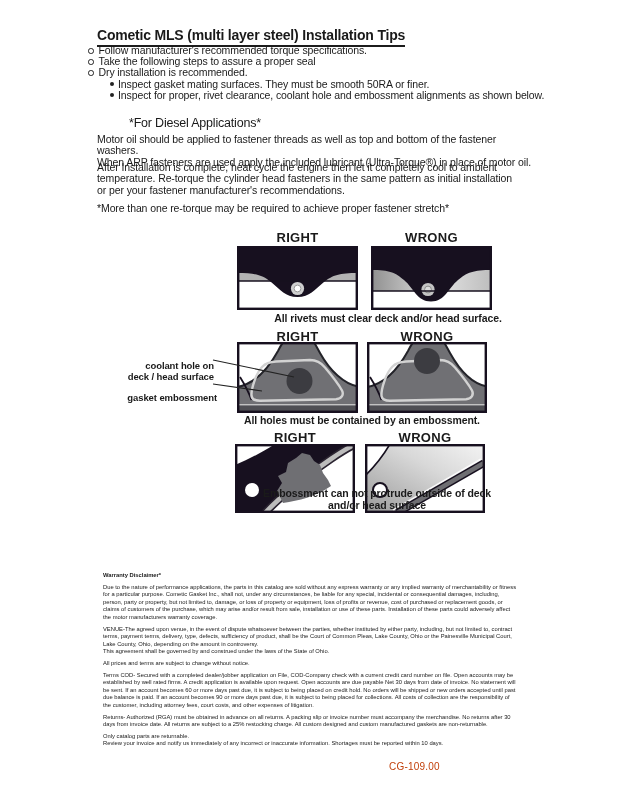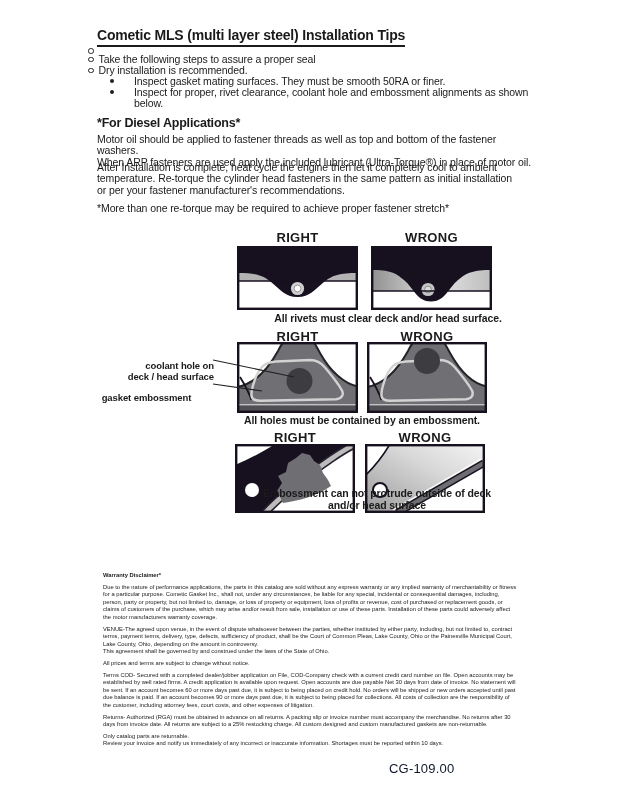--- a/index.html
+++ b/index.html
@@ -2,45 +2,46 @@
 <html><head>
 <meta charset="utf-8">
 <style>
   html,body{margin:0;padding:0;background:#fff;}
   .page{position:relative;width:618px;height:800px;background:#ffffff;overflow:hidden;
         font-family:"Liberation Sans","DejaVu Sans",sans-serif;color:#1a1a1a;}
   .abs{position:absolute;}
   .title{font-weight:bold;font-size:14px;letter-spacing:-0.2px;
          border-bottom:2px solid #1c1c1c;padding-bottom:2px;white-space:nowrap;}
   .b-row{display:flex;align-items:flex-start;font-size:10.5px;line-height:11.2px;letter-spacing:-0.1px;}
-  .b-row.sub{margin-left:22px;gap:16px;}
+  .b-row.sub{margin-left:22px;}
   .ring{width:3.5px;height:3.5px;border:1px solid #222;border-radius:50%;margin:3px 5px 0 0;flex:none;}
   .dot{width:4px;height:4px;background:#222;border-radius:50%;margin:3.2px 4px 0 0;flex:none;}
-  .diesel-h{font-weight:bold;font-size:12.5px;letter-spacing:-0.2px;}
+  .diesel-h{font-weight:normal;font-size:12.5px;letter-spacing:-0.2px;margin-left:32px;}
   .para{font-size:10.5px;line-height:11.3px;letter-spacing:-0.1px;white-space:pre-line;}
   .dg-label{font-weight:bold;font-size:13px;letter-spacing:0.3px;text-align:center;}
   .cap{font-weight:bold;font-size:10.5px;line-height:12px;letter-spacing:-0.1px;white-space:pre-line;text-align:center;}
   .cap.center{text-align:center;}
   .ann{font-weight:bold;font-size:9.5px;line-height:10.5px;text-align:right;white-space:pre-line;letter-spacing:-0.1px;margin-top:16px;}
   .fp{font-size:5.8px;line-height:7.6px;letter-spacing:0;width:414px;}
   .fp p{margin:0 0 4px 0;white-space:pre-line;}
   .fp .fp-h{font-weight:bold;}
-  .docnum{font-size:13px;color:#0f172a;letter-spacing:0.2px;}
+  .docnum{font-size:10px;color:#c2410c;letter-spacing:0.2px;}
   svg{display:block;}
 </style>
 </head>
 <body>
 
 <div class="page">
 
   <div class="abs title" style="left:97px;top:27px;">Cometic MLS (multi layer steel) Installation Tips</div>
 
   <div class="abs" style="left:88px;top:45px;width:470px;">
     <div class="b-row">
         <span class="ring"></span>
+        <span>Follow manufacturer's recommended torque specifications.</span>
       </div>
     <div class="b-row">
         <span class="ring"></span>
         <span>Take the following steps to assure a proper seal</span>
       </div>
     <div class="b-row">
         <span class="ring"></span>
         <span>Dry installation is recommended.</span>
       </div>
     <div class="b-row sub">
@@ -93,21 +94,21 @@
       <rect x="1.2" y="1.2" width="118.6" height="61.6" fill="none" stroke="#17101f" stroke-width="2.4"></rect>
     </svg>
   </div>
   <div class="abs cap" style="left:238px;top:312px;width:300px;">All rivets must clear deck and/or head surface.</div>
 
   <div class="abs dg-label" style="left:237px;top:329px;width:121px;">RIGHT</div>
   <div class="abs dg-label" style="left:367px;top:329px;width:120px;">WRONG</div>
 
   <div class="abs ann" style="left:108px;top:345px;width:106px;">coolant hole on
 deck / head surface</div>
-  <div class="abs ann" style="left:94px;top:377px;width:105px;text-align:center;">gasket embossment</div>
+  <div class="abs ann" style="left:112px;top:377px;width:105px;">gasket embossment</div>
 
   <div class="abs" style="left:237px;top:342px;">
     <svg width="121" height="71" viewBox="0 0 121 71">
       <rect x="0" y="0" width="121" height="71" fill="#ffffff"></rect>
       <path d="M0,45 C17,42 30,29 41,9 C43,5 45.5,1 46.5,0 L77,0 C78,2 80,5.5 83,11 C93,29 107,42 121,44.5 L121,71 L0,71 Z" fill="#707074"></path>
       <path d="M0,45 C17,42 30,29 41,9 C43,5 45.5,1 46.5,0" fill="none" stroke="#232329" stroke-width="2"></path>
       <path d="M77,0 C78,2 80,5.5 83,11 C93,29 107,42 121,44.5" fill="none" stroke="#232329" stroke-width="2"></path>
       <path d="M3,35 C8,43 12,51 14.5,58" fill="none" stroke="#17101f" stroke-width="1.8"></path>
       <path d="M14.5,54 C14,47 19,31 25.5,24.5 C28,22 33,20 39,19.5 L73,18 C79.5,18 84,20.5 88,25.5 C93.5,32 102,43 105,48.5 C107,52.5 105,56.5 99,57.2 L23,58.8 C18,58.8 15,57 14.5,54 Z" fill="none" stroke="#d2d2d2" stroke-width="2.4" stroke-linejoin="round"></path>
       <circle cx="62.5" cy="39" r="13" fill="#3c3c41"></circle>

